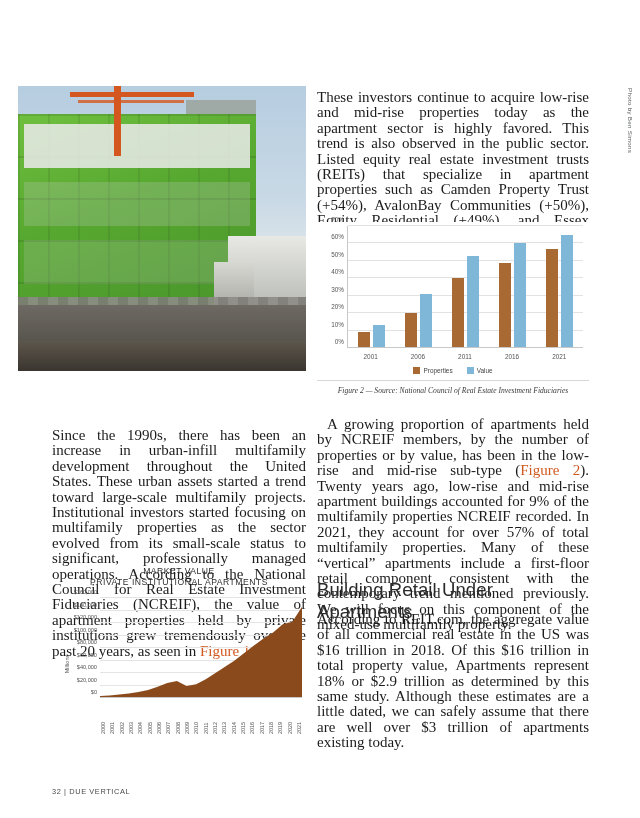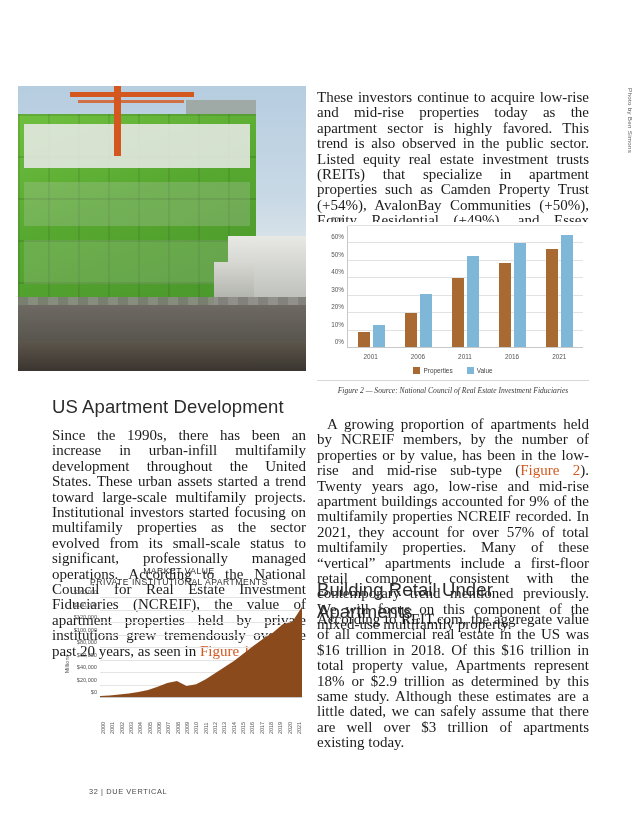--- a/index.html
+++ b/index.html
@@ -379,21 +379,21 @@
   
   .footer {
     position: absolute;
     left: 52px;
     bottom: 22px;
     font-family: "Liberation Sans", sans-serif;
     font-size: 7.4px;
     letter-spacing: .6px;
     color: #4a4a4a;
   }
-  .footer .pg { font-weight: normal; margin-left: 37px; }
+  .footer .pg { font-weight: normal; }
 </style>
 </head>
 <body>
 
 <div class="page">
 
   <div class="photo">
     <div class="sky"></div>
     <div class="tower-block"></div>
     <div class="building"></div>
@@ -479,23 +479,20 @@
   </div>
 
   <div class="col-right" id="right-heading2">
     <h2 class="section">Building Retail Under Apartments</h2>
   </div>
 
   <div class="col-right" id="right-body2">
     <p class="body">According to REIT.com, the aggregate value of all commercial real estate in the US was $16 trillion in 2018. Of this $16 trillion in total property value, Apartments represent 18% or $2.9 trillion as determined by this same study. Although these estimates are a little dated, we can safely assume that there are well over $3 trillion of apartments existing today.</p>
   </div>
 
-  <div class="col-left" id="left-heading">
-    <h2 class="section">US Apartment Development</h2>
-  </div>
 
   <div class="col-left" id="left-body">
     <p class="body"><span>Since the 1990s, there has been an increase in urban-infill multifamily development throughout the United States. These urban assets started a trend toward large-scale multifamily projects. Institutional investors started focusing on multifamily properties as the sector evolved from its small-scale status to significant, professionally managed operations. According to the National Council for Real Estate Investment Fiduciaries (NCREIF), the value of apartment properties held by private institutions grew tremendously over the past 20 years, as seen in </span><span class="accent">Figure 1</span><span>.</span></p>
   </div>
 
   <div class="fig1">
     <div class="fig1-title">
       <div>MARKET VALUE</div>
       <div>PRIVATE INSTITUTIONAL APARTMENTS</div>
     </div>

